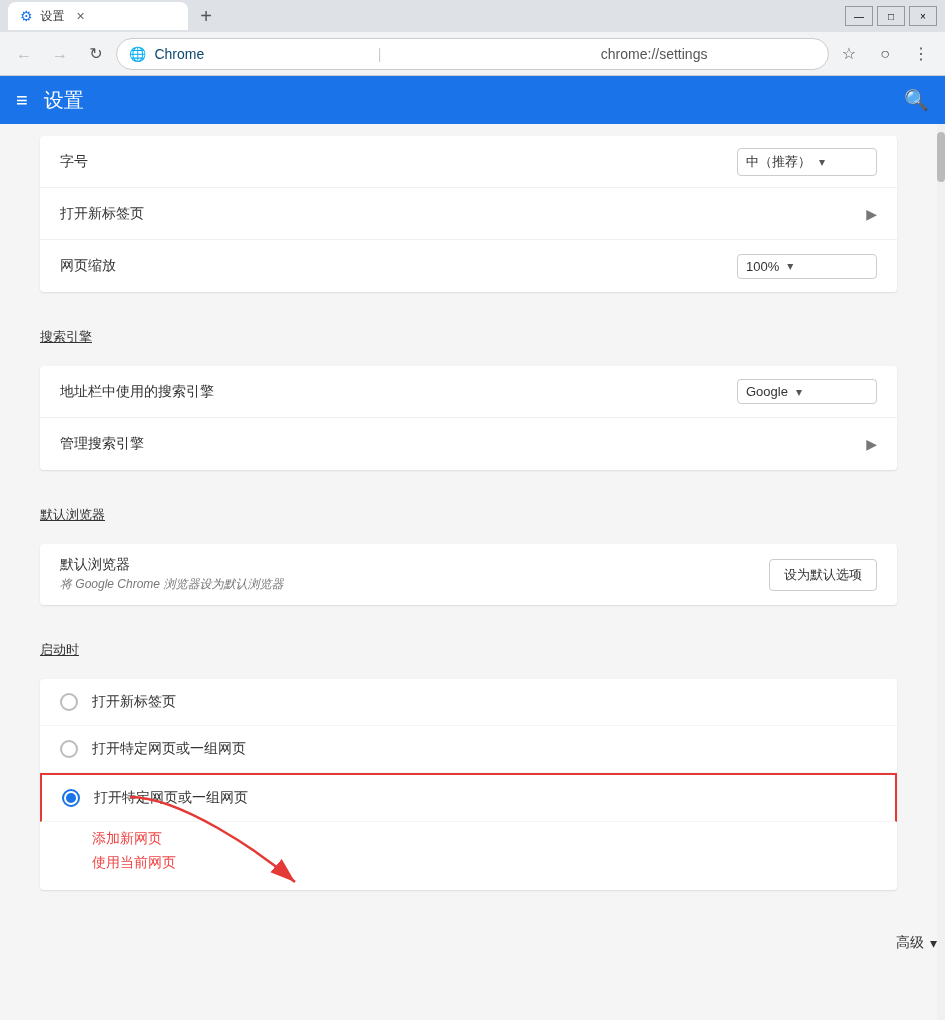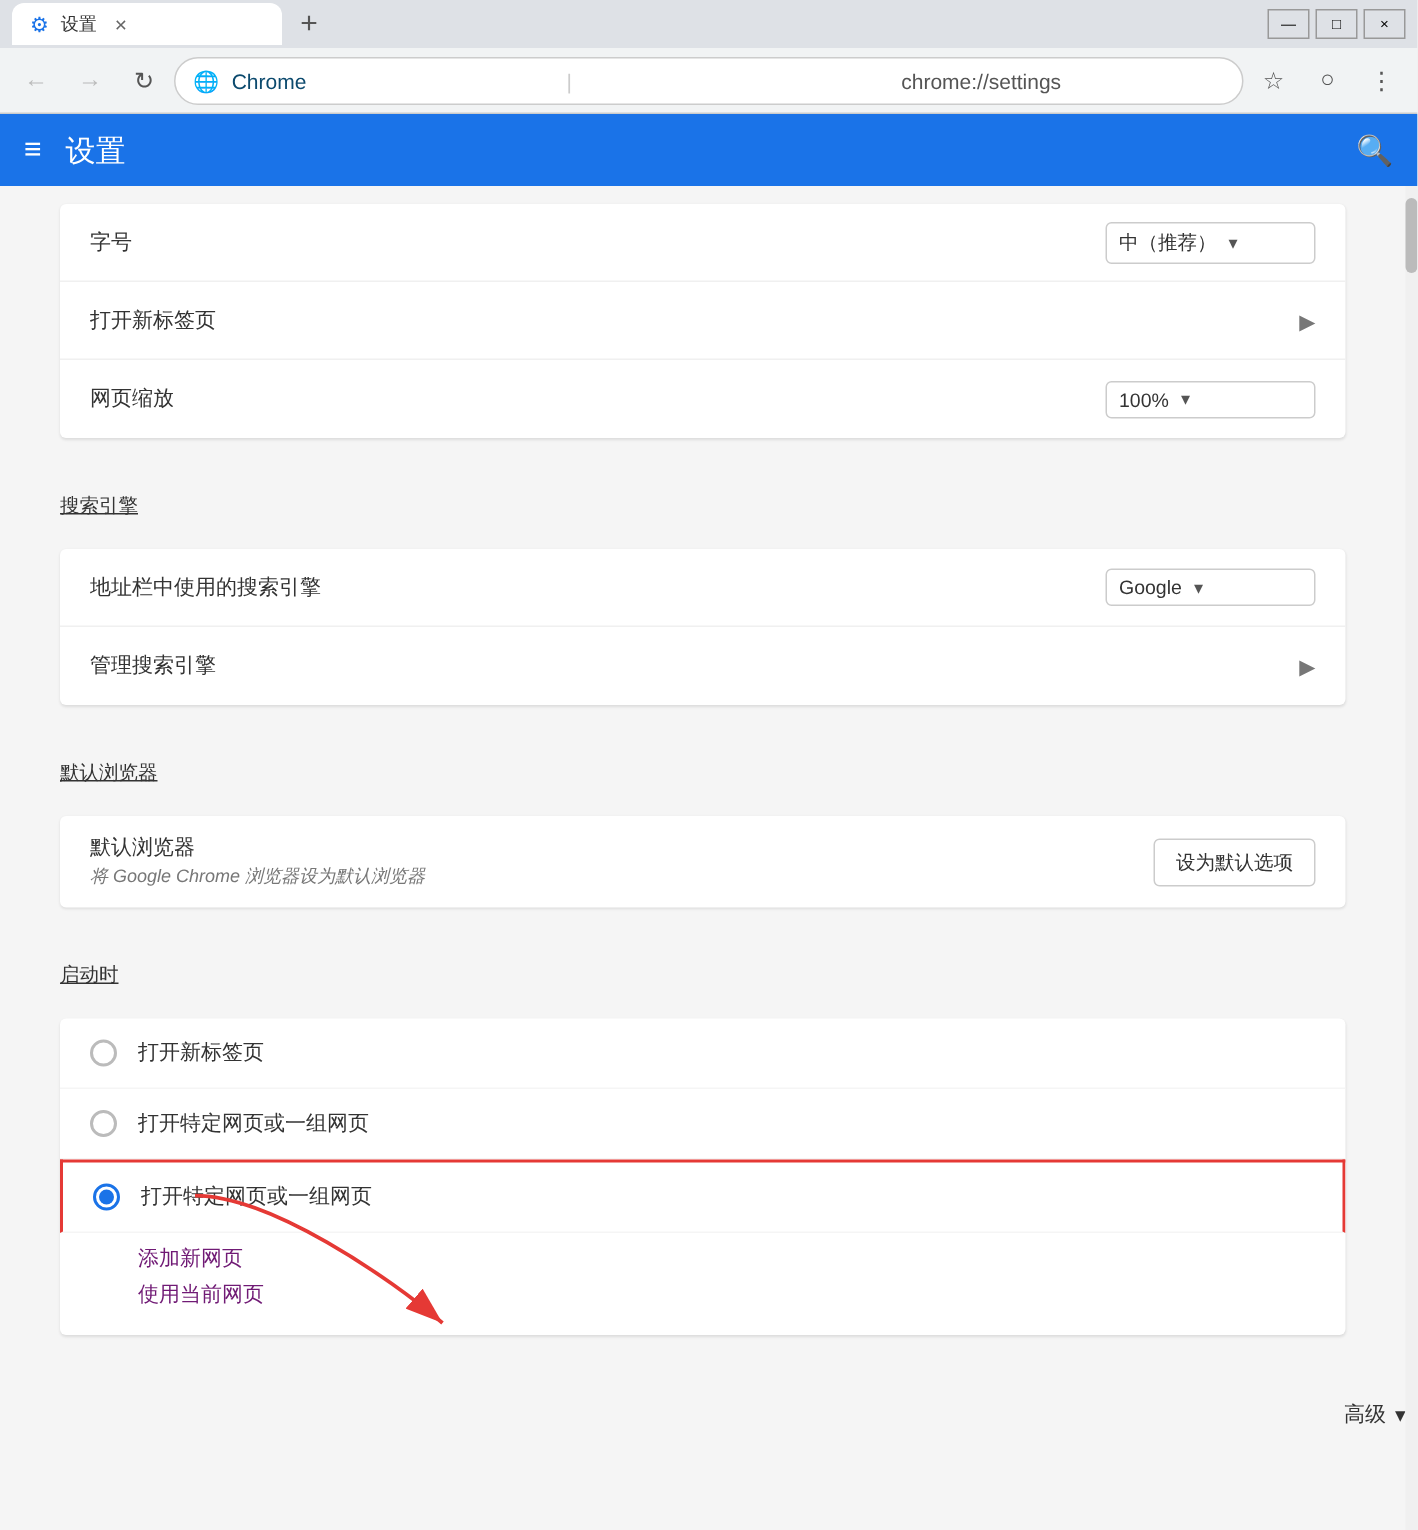--- a/index.html
+++ b/index.html
@@ -71,21 +71,21 @@
     .startup-row { display: flex; align-items: center; padding: 14px 20px; gap: 14px; border-bottom: 1px solid #f5f5f5; }
     .startup-row:last-child { border-bottom: none; }
     .startup-row-highlighted { background: #fff; border: 2px solid #e53935; margin: 0; }
     .radio-outer { width: 18px; height: 18px; border-radius: 50%; border: 2px solid #bbb; display: flex; align-items: center; justify-content: center; flex-shrink: 0; }
     .radio-outer.selected { border-color: #1a73e8; }
     .radio-inner { width: 10px; height: 10px; border-radius: 50%; background: #1a73e8; }
     .startup-label { font-size: 14px; color: #333; }
 
     
     .startup-links { padding: 8px 20px 12px 52px; }
-    .startup-link { font-size: 14px; color: #701a75; cursor: pointer; display: block; margin-bottom: 6px; }
+    .startup-link { font-size: 14px; color: #ef4444; cursor: pointer; display: block; margin-bottom: 6px; }
 
     
     .advanced-section { display: flex; justify-content: flex-end; padding: 24px 0; }
     .advanced-btn { display: flex; align-items: center; gap: 6px; font-size: 14px; color: #333; cursor: pointer; background: none; border: none; }
     .advanced-arrow { font-size: 14px; color: #333; }
 
     
     .right-scrollbar { width: 8px; background: #f0f0f0; position: relative; flex-shrink: 0; }
     .right-scrollbar-thumb { position: absolute; top: 8px; width: 8px; height: 50px; background: #bbb; border-radius: 4px; }
   </style>

